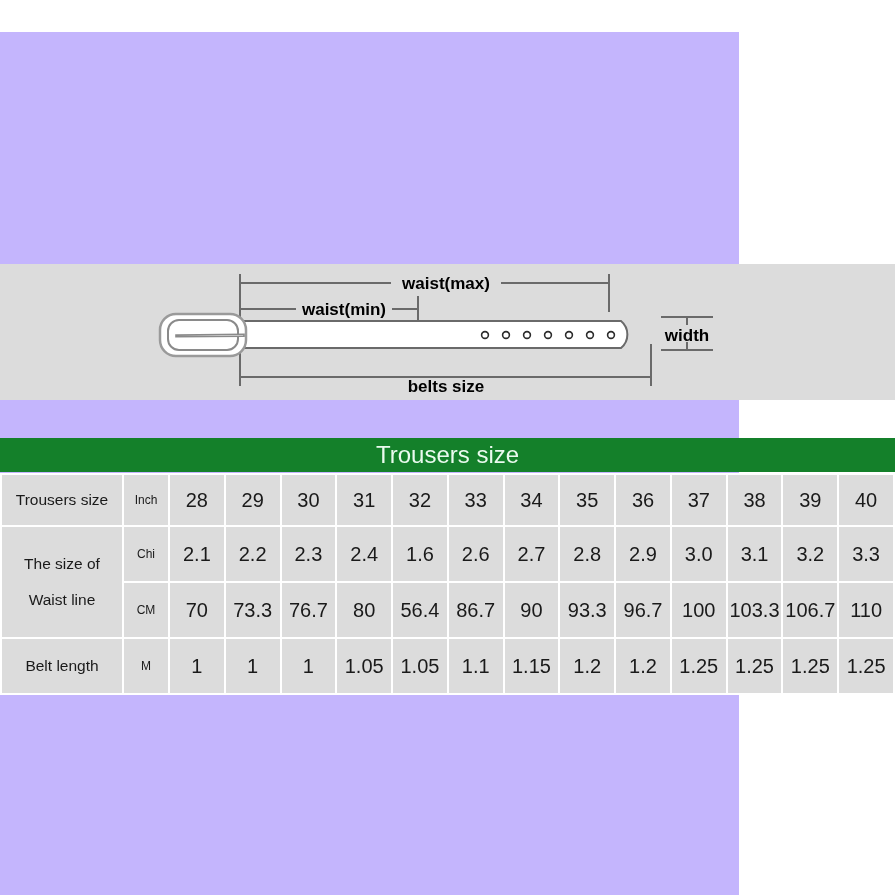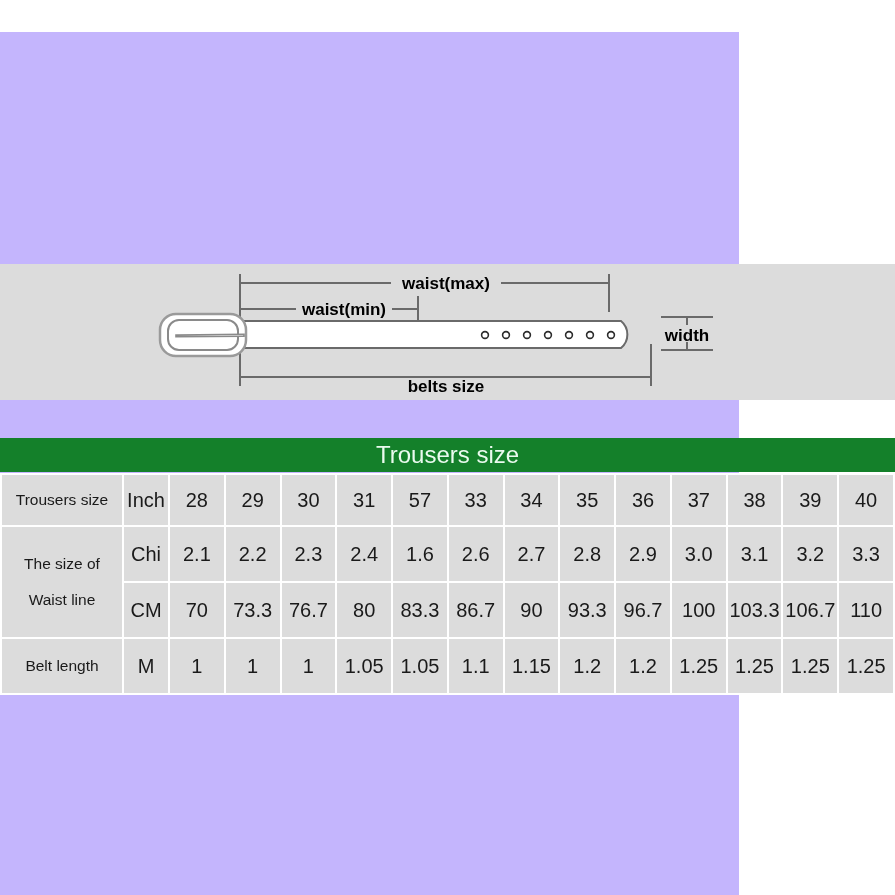--- a/index.html
+++ b/index.html
@@ -90,21 +90,21 @@
     height: 50px;
     border: 0;
   }
   .size-table td.rowlabel {
     width: 120px;
     font-size: 15.5px;
     white-space: nowrap;
   }
   .size-table td.unit {
     width: 44px;
-    font-size: 20px;
+    font-size: 12px;
   }
   .size-table td.val {
     font-size: 20px;
   }
   .size-table tr.tall td { height: 54px; }
 </style>
 </head>
 <body>
 
 <div class="page">
@@ -169,21 +169,21 @@
   <table class="size-table">
     <tbody>
 
       <tr>
         <td class="rowlabel">Trousers size</td>
         <td class="unit">Inch</td>
         <td class="val">28</td>
         <td class="val">29</td>
         <td class="val">30</td>
         <td class="val">31</td>
-        <td class="val">57</td>
+        <td class="val">32</td>
         <td class="val">33</td>
         <td class="val">34</td>
         <td class="val">35</td>
         <td class="val">36</td>
         <td class="val">37</td>
         <td class="val">38</td>
         <td class="val">39</td>
         <td class="val">40</td>
       </tr>
 
@@ -208,21 +208,21 @@
         <td class="val">3.2</td>
         <td class="val">3.3</td>
       </tr>
 
       <tr class="tall">
         <td class="unit">CM</td>
         <td class="val">70</td>
         <td class="val">73.3</td>
         <td class="val">76.7</td>
         <td class="val">80</td>
-        <td class="val">83.3</td>
+        <td class="val">56.4</td>
         <td class="val">86.7</td>
         <td class="val">90</td>
         <td class="val">93.3</td>
         <td class="val">96.7</td>
         <td class="val">100</td>
         <td class="val">103.3</td>
         <td class="val">106.7</td>
         <td class="val">110</td>
       </tr>
 

